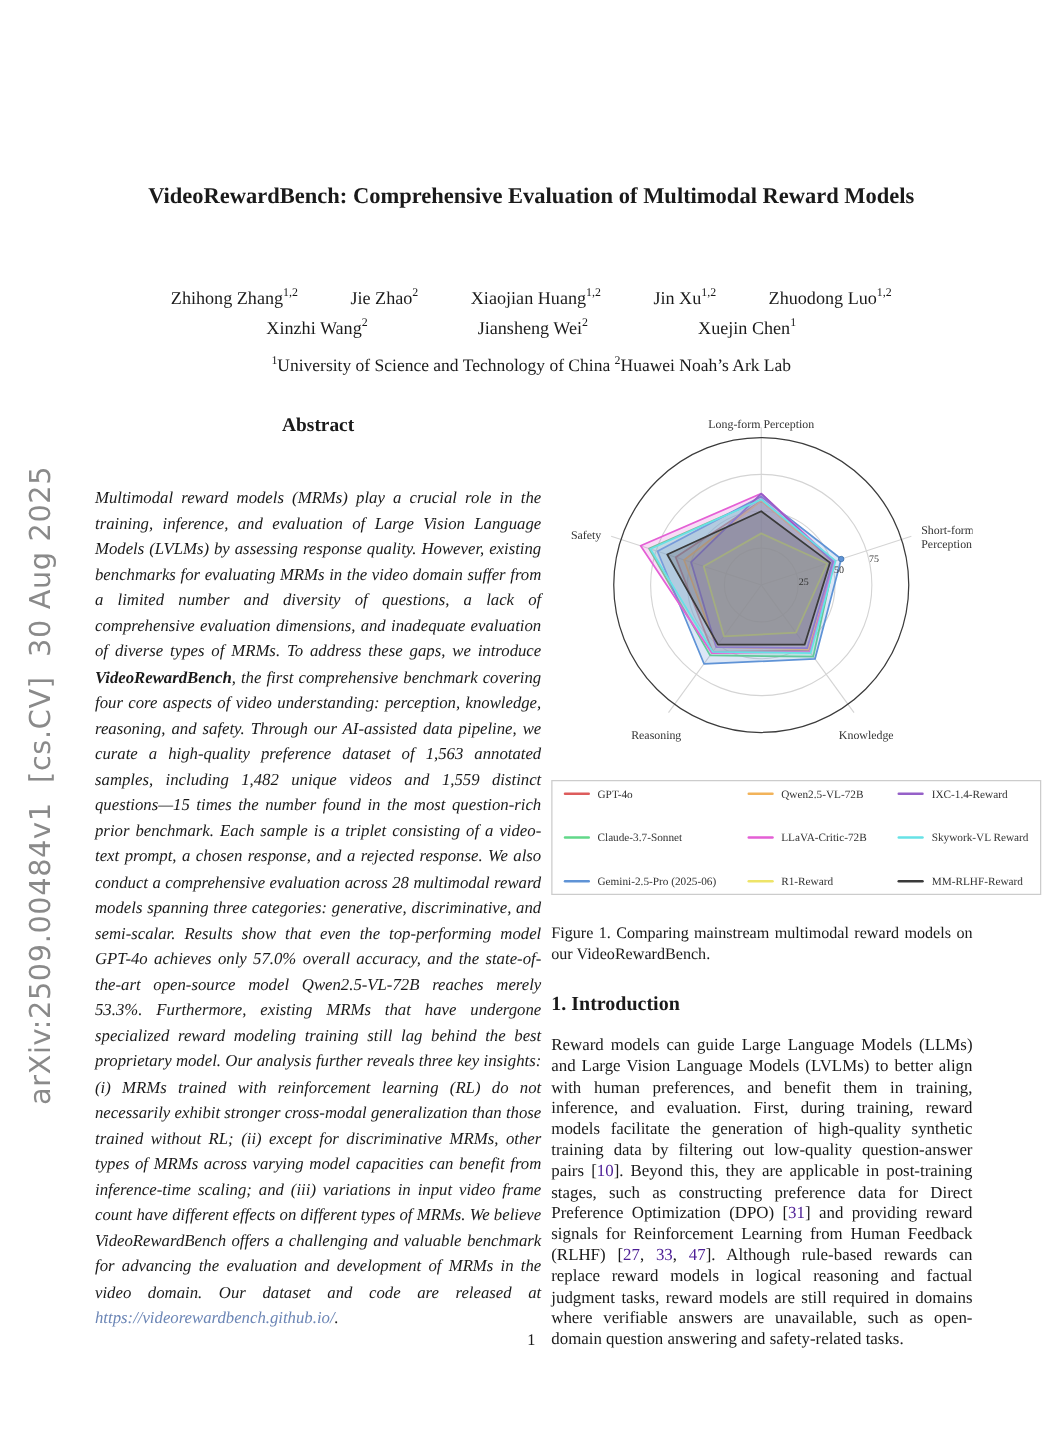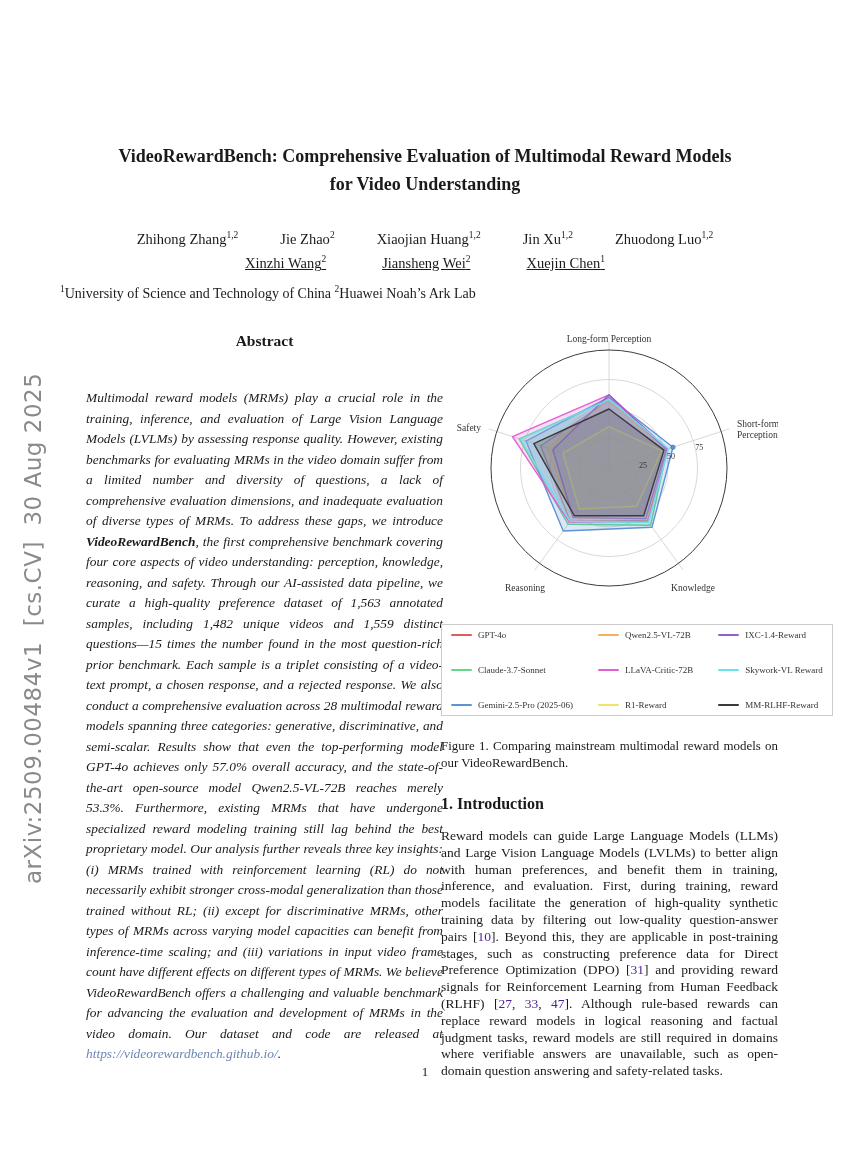--- a/index.html
+++ b/index.html
@@ -11,28 +11,28 @@
   .watermark{
     position:absolute;left:20px;top:884px;transform-origin:0 0;
     transform:rotate(-90deg);font-family:"DejaVu Sans", sans-serif;
     font-size:23px;color:#8a8a8a;white-space:pre;letter-spacing:.5px;
   }
   
   .title{
     position:absolute;top:142px;left:85px;width:680px;text-align:center;
     font-size:18px;font-weight:bold;line-height:28px;
   }
-  .authors{position:absolute;top:230px;left:60px;width:730px;font-size:14.5px;}
+  .authors{position:absolute;top:230px;left:60px;width:730px;text-align:center;font-size:14.5px;}
   .authors .row{display:flex;justify-content:center;margin-bottom:6px;}
   .authors .row1{column-gap:42px;}
-  .authors .row2{column-gap:56px;text-decoration:underline;}
+  .authors .row2{column-gap:88px;}
   .authors sup{font-size:9.5px;}
   .affiliation{font-size:14px;margin-top:12px;}
   
-  .left-col{position:absolute;left:86px;top:332px;width:357px;}
+  .left-col{position:absolute;left:76px;top:332px;width:357px;}
   .right-col{position:absolute;left:441px;top:325px;width:337px;}
   .abstract-heading{text-align:center;font-size:15.5px;font-weight:bold;margin:0 0 38px 0;}
   .abstract-body{
     font-style:italic;font-size:13.4px;line-height:20.5px;text-align:justify;
     margin:0;
   }
   .abstract-body b{font-weight:bold;}
   a.doc-link{color:#6b85b5;text-decoration:none;}
   a.cite-link{color:#4c1d95;text-decoration:none;}
   
@@ -52,21 +52,20 @@
   .intro-body{margin:15px 0 0 0;font-size:13.5px;line-height:16.8px;text-align:justify;}
   .page-number{position:absolute;top:1064px;left:0;width:850px;text-align:center;font-size:13px;}
 </style>
 </head>
 <body>
 
 <div class="watermark">arXiv:2509.00484v1  [cs.CV]  30 Aug 2025</div>
 
 <div class="title">
   <div>VideoRewardBench: Comprehensive Evaluation of Multimodal Reward Models</div>
-  <div>for Video Understanding</div>
 </div>
 
 <div class="authors">
   <div class="row row1">
     <span><span>Zhihong Zhang</span><sup>1,2</sup></span>
     <span><span>Jie Zhao</span><sup>2</sup></span>
     <span><span>Xiaojian Huang</span><sup>1,2</sup></span>
     <span><span>Jin Xu</span><sup>1,2</sup></span>
     <span><span>Zhuodong Luo</span><sup>1,2</sup></span>
   </div>

